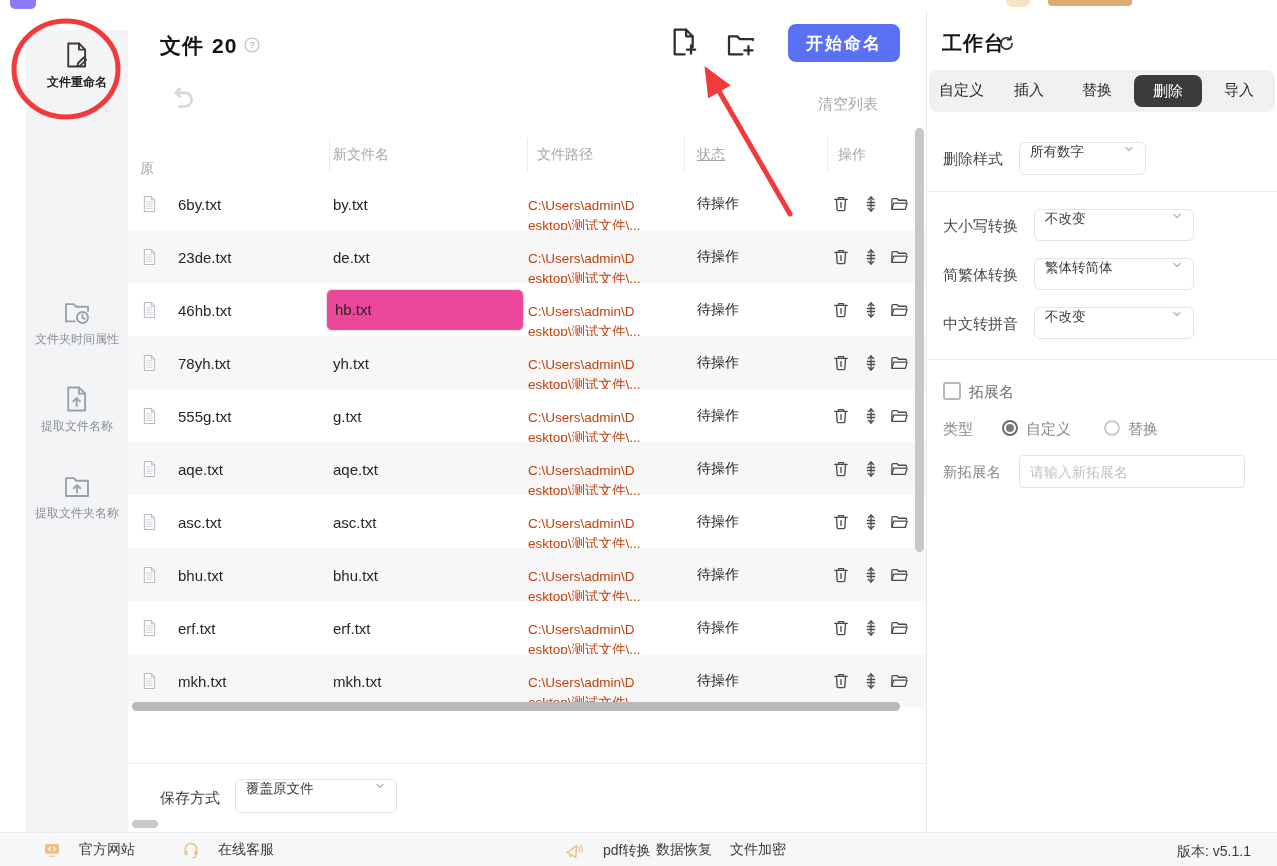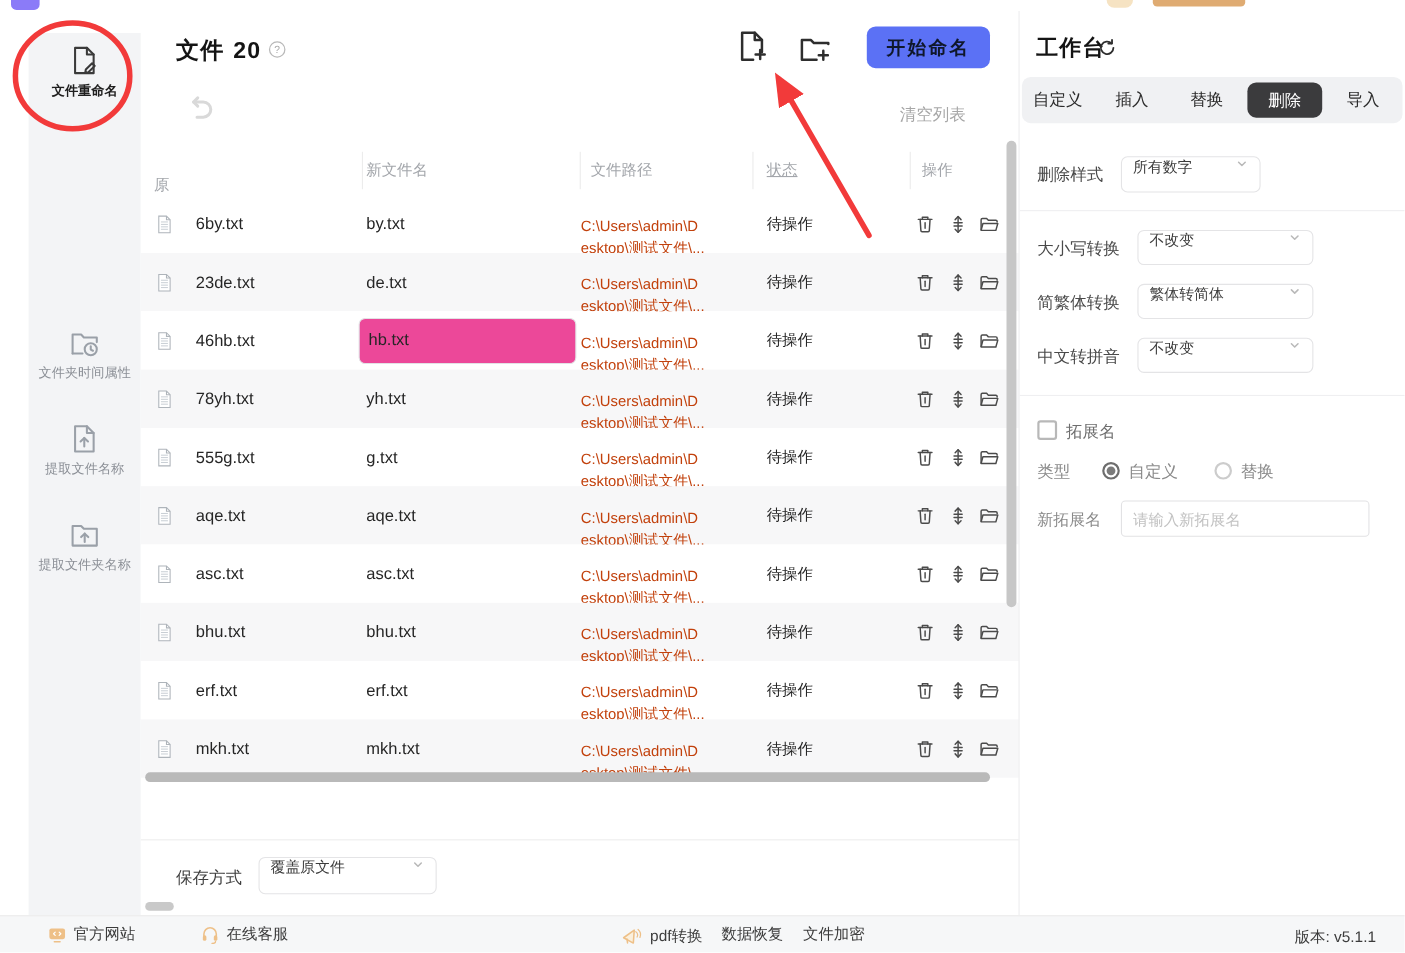--- a/index.html
+++ b/index.html
@@ -25,21 +25,21 @@
   .side-item.active .side-ic { stroke:#3a3a3a; }
 
   
   .card { left:128px; top:10px; width:798px; height:822px; background:#ffffff; border-radius:12px 0 0 0; }
   .page-title { left:32px; top:22px; font-size:21px; font-weight:bold; color:#141414; letter-spacing:1px; }
   .page-count { font-weight:bold; margin-left:8px; }
   .help-ic { left:115px; top:26px; width:18px; height:18px; }
   .tool-ic { width:32px; height:32px; cursor:pointer; }
   .ic-fileplus { left:540px; top:16px; }
   .ic-folderplus { left:597px; top:18px; }
-  .start-btn { left:660px; top:14px; width:112px; height:38px; background:#5b71f5; color:#0f172a;
+  .start-btn { left:660px; top:14px; width:112px; height:38px; background:#5b71f5; color:#ffffff;
     font-size:17px; font-weight:bold; border:none; border-radius:8px; letter-spacing:2px; cursor:pointer; }
   .undo-ic { left:38px; top:74px; width:30px; height:30px; }
   .clear-list { left:690px; top:85px; font-size:15px; color:#a7a7a7; cursor:pointer; }
 
   
   .thead { left:0; top:122px; width:798px; height:45px; position:absolute; font-size:14px; color:#a3a6ab; }
   .thead span { position:absolute; top:14px; }
   .th-orig { left:12px; } .th-new { left:205px; } .th-path { left:409px; } .th-status { left:569px;text-decoration:underline; } .th-ops { left:710px; }
   .th-div { position:absolute; top:6px; width:1px; height:34px; background:#ececec; }
   .sort-ic { color:#b9bdc2; font-size:13px; margin-left:4px; }
@@ -87,21 +87,21 @@
   .radio { position:absolute; top:410px; width:16px; height:16px; border-radius:50%; cursor:pointer; }
   .radio.sel { border:2px solid #6d6d6d; background:#fff; }
   .radio.sel::after { content:""; position:absolute; left:2px; top:2px; width:8px; height:8px; border-radius:50%; background:#7a7a7a; }
   .radio.unsel { border:2px solid #cccccc; background:#fff; }
   .ext-input { position:absolute; left:92px; top:445px; width:226px; height:33px; border:1px solid #e2e2e4; border-radius:4px;
     font-size:14px; padding:0 10px; color:#404040; font-family:inherit; }
   .ext-input::placeholder { color:#c2c2c2; }
 
   
   .footer { left:0; top:832px; width:1277px; height:34px; background:#f6f7f8; border-top:1px solid #ebebeb; }
-  .f-item { position:absolute; top:8px; display:flex; align-items:center; gap:6px; font-size:14px; color:#3c3c3c; cursor:pointer; }
+  .f-item { position:absolute; top:8px; display:flex; align-items:center; gap:18px; font-size:14px; color:#3c3c3c; cursor:pointer; }
   .f-ic { width:18px; height:18px; }
   .f-version { position:absolute; top:10px; left:1177px; font-size:14px; color:#3c3c3c; }
 
   
   .anno { left:0; top:0; width:1277px; height:866px; pointer-events:none; z-index:60; }
 </style>
 </head>
 <body>
 
 <svg width="0" height="0" style="position:absolute">

